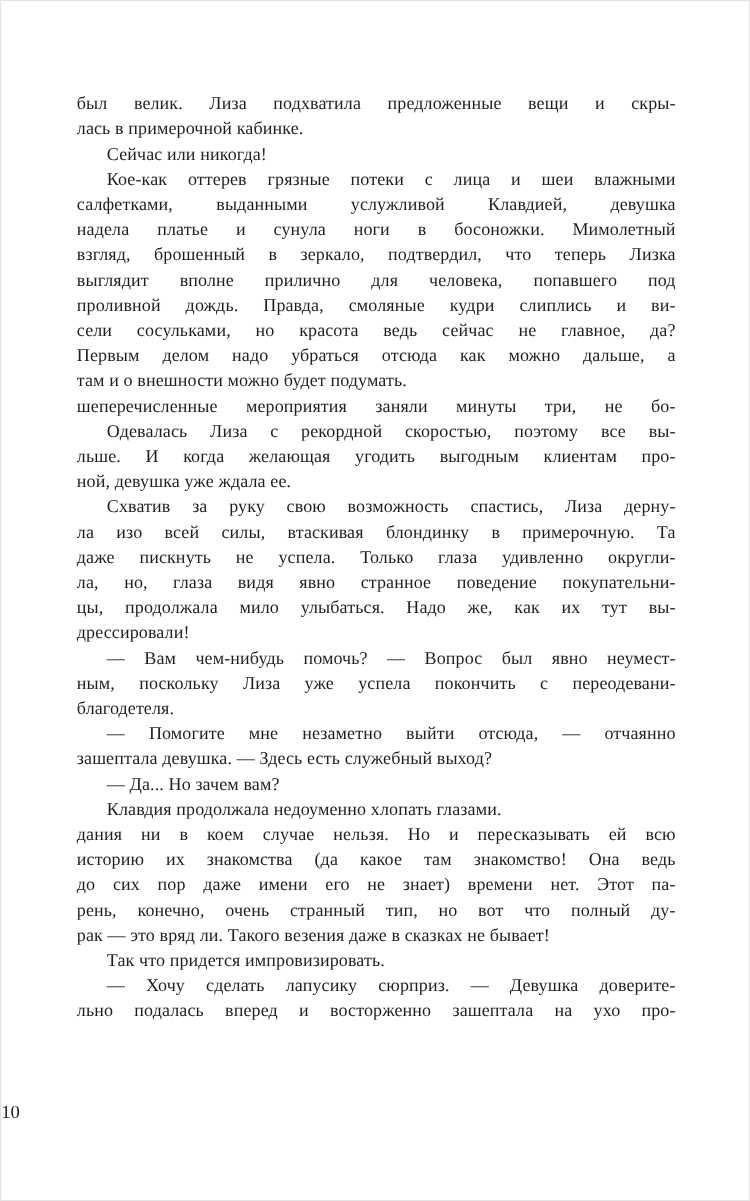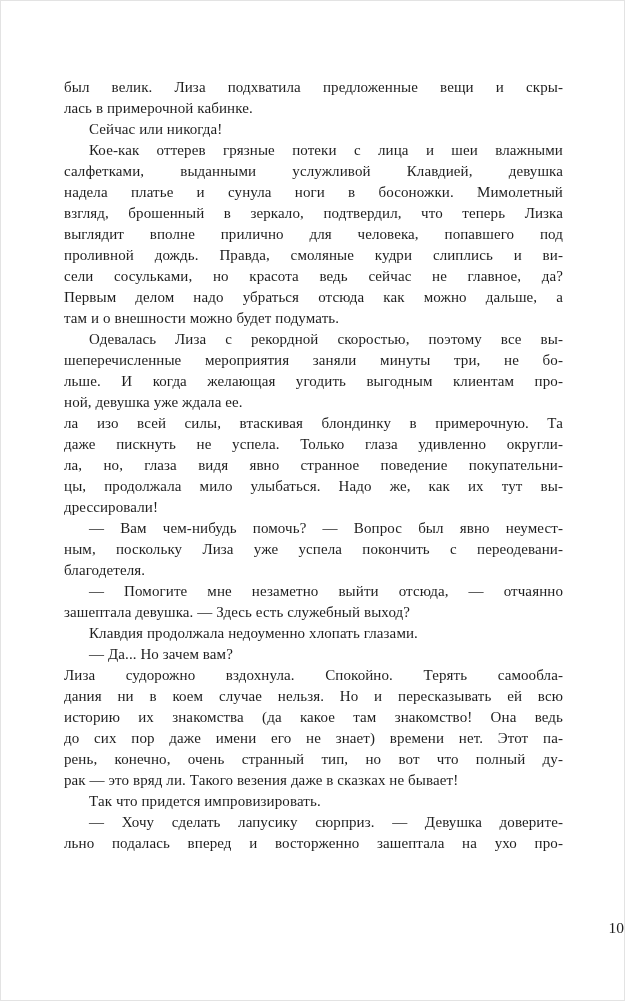--- a/index.html
+++ b/index.html
@@ -35,60 +35,59 @@
     text-align-last: justify;
   }
   .line.indent {
     text-indent: 25px;
   }
   .page-number {
     position: absolute;
     left: 0;
     right: 0;
     top: 918px;
-    text-align: right;
+    text-align: left;
     font-size: 15.5px;
     color: #1e1e1e;
-    padding-left: 12px;
   }
 </style>
 </head>
 <body>
 
 <div class="page">
   <div class="text-block" id="lines">
       <div class="line j">был велик. Лиза подхватила предложенные вещи и скры-</div>
       <div class="line">лась в примерочной кабинке.</div>
       <div class="line indent">Сейчас или никогда!</div>
       <div class="line j indent">Кое-как оттерев грязные потеки с лица и шеи влажными</div>
       <div class="line j">салфетками, выданными услужливой Клавдией, девушка</div>
       <div class="line j">надела платье и сунула ноги в босоножки. Мимолетный</div>
       <div class="line j">взгляд, брошенный в зеркало, подтвердил, что теперь Лизка</div>
       <div class="line j">выглядит вполне прилично для человека, попавшего под</div>
       <div class="line j">проливной дождь. Правда, смоляные кудри слиплись и ви-</div>
       <div class="line j">сели сосульками, но красота ведь сейчас не главное, да?</div>
       <div class="line j">Первым делом надо убраться отсюда как можно дальше, а</div>
       <div class="line">там и о внешности можно будет подумать.</div>
+      <div class="line j">шеперечисленные мероприятия заняли минуты три, не бо-</div>
       <div class="line j indent">Одевалась Лиза с рекордной скоростью, поэтому все вы-</div>
-      <div class="line j">шеперечисленные мероприятия заняли минуты три, не бо-</div>
       <div class="line j">льше. И когда желающая угодить выгодным клиентам про-</div>
       <div class="line">ной, девушка уже ждала ее.</div>
+      <div class="line j indent">Схватив за руку свою возможность спастись, Лиза дерну-</div>
       <div class="line j">ла изо всей силы, втаскивая блондинку в примерочную. Та</div>
       <div class="line j">даже пискнуть не успела. Только глаза удивленно округли-</div>
       <div class="line j">ла, но, глаза видя явно странное поведение покупательни-</div>
       <div class="line j">цы, продолжала мило улыбаться. Надо же, как их тут вы-</div>
       <div class="line">дрессировали!</div>
       <div class="line j indent">— Вам чем-нибудь помочь? — Вопрос был явно неумест-</div>
       <div class="line j">ным, поскольку Лиза уже успела покончить с переодевани-</div>
       <div class="line">благодетеля.</div>
       <div class="line j indent">— Помогите мне незаметно выйти отсюда, — отчаянно</div>
       <div class="line">зашептала девушка. — Здесь есть служебный выход?</div>
+      <div class="line indent">— Да... Но зачем вам?</div>
       <div class="line indent">Клавдия продолжала недоуменно хлопать глазами.</div>
-      <div class="line indent">— Да... Но зачем вам?</div>
-      <div class="line j">Лиза судорожно вздохнула. Спокойно. Терять самообла-</div>
       <div class="line j">дания ни в коем случае нельзя. Но и пересказывать ей всю</div>
       <div class="line j">историю их знакомства (да какое там знакомство! Она ведь</div>
       <div class="line j">до сих пор даже имени его не знает) времени нет. Этот па-</div>
       <div class="line j">рень, конечно, очень странный тип, но вот что полный ду-</div>
       <div class="line">рак — это вряд ли. Такого везения даже в сказках не бывает!</div>
       <div class="line indent">Так что придется импровизировать.</div>
       <div class="line j indent">— Хочу сделать лапусику сюрприз. — Девушка доверите-</div>
       <div class="line j">льно подалась вперед и восторженно зашептала на ухо про-</div>
     </div>
   <div class="page-number">10</div>

